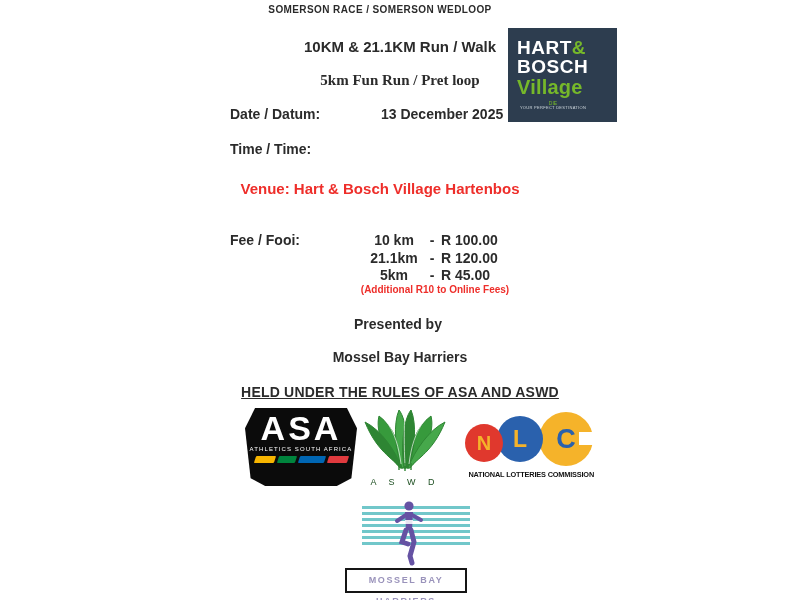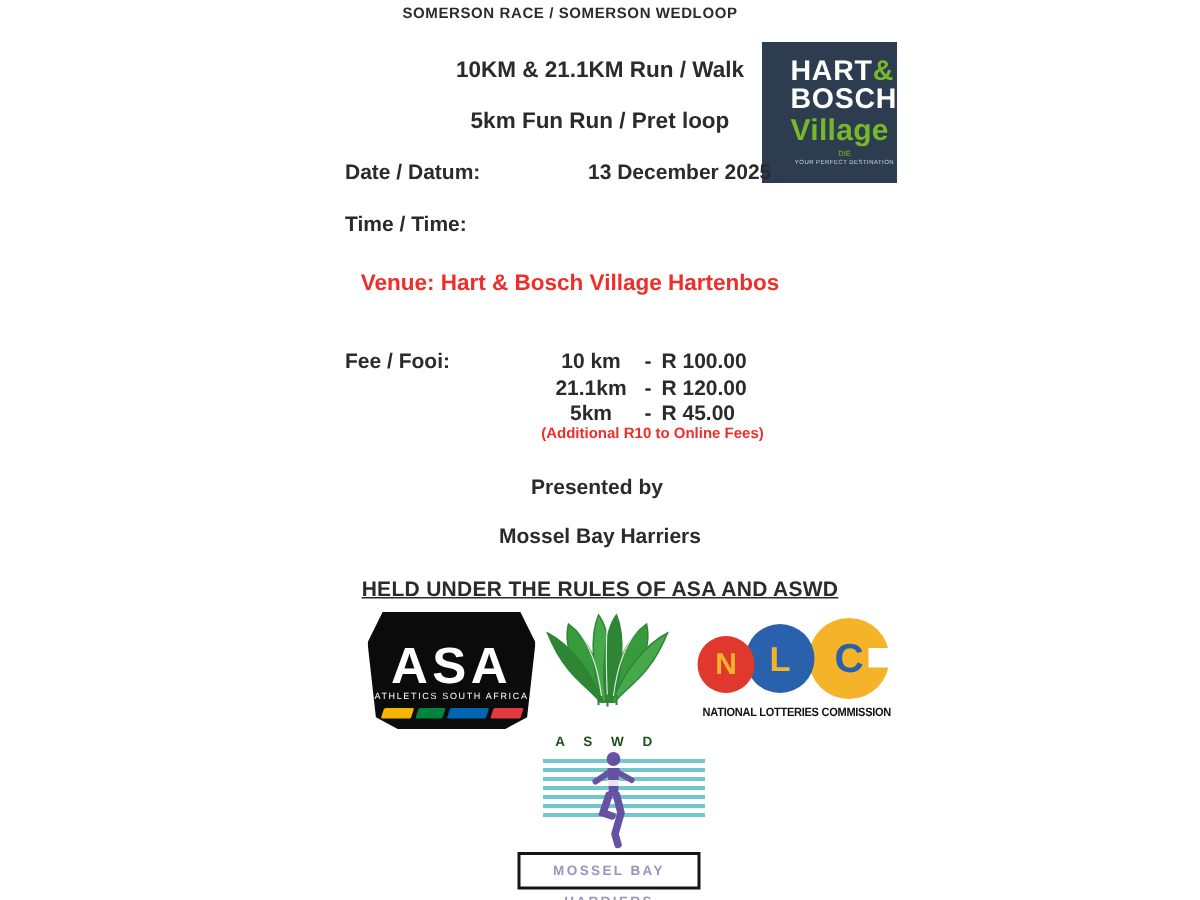--- a/index.html
+++ b/index.html
@@ -11,40 +11,40 @@
     position:relative;
     overflow:hidden;
   }
   .abs { position:absolute; }
   .bold { font-weight:bold; }
   .center-col { left:0; width:760px; text-align:center; }
 
   
   .title        { top:4px;  font-size:10px; letter-spacing:.4px; }
   .subtitle1    { top:38px; left:20px; width:760px; text-align:center; font-size:15px; }
-  .subtitle2    { top:72px; left:20px; width:760px; text-align:center; font-size:15px; }
+  .subtitle2    { top:72px; left:20px; width:760px; text-align:center; font-size:15px;font-family:Liberation Serif, serif; }
 
   
   .hb-logo {
-    left:508px; top:28px; width:90px; height:94px;
+    left:508px; top:28px; width:109px; height:94px;
     background:#2d3d4f; color:#ffffff;
-    padding:10px 0 0 19px; line-height:1.02;
+    padding:10px 0 0 9px; line-height:1.02;
   }
   .hb-line  { font-size:19px; font-weight:bold; letter-spacing:.5px; }
   .hb-green { color:#76b82a; }
   .hb-village { font-size:20px; font-weight:bold; color:#76b82a; letter-spacing:.2px; }
   .hb-tag { margin-top:3px; text-align:center; width:72px; line-height:1.2; }
   .hb-tag1 { font-size:5px; color:#76b82a; }
   .hb-tag2 { font-size:4px; color:#cfd8de; letter-spacing:.3px; }
 
   
   .lbl   { font-size:14px; font-weight:bold; }
   .val   { font-size:14px; font-weight:bold; }
   .date-lbl { left:230px; top:106px; }
-  .date-val { left:392px; top:106px;text-align:right; }
+  .date-val { left:381px; top:106px;text-align:right; }
   .time-lbl { left:230px; top:141px; }
   .time-val { left:372px; top:141px; line-height:17px; }
   .time-val .l2 { padding-left:8px; }
 
   .venue { top:180px; font-size:15px; font-weight:bold; color:#ee2e2a; }
 
   .fee-lbl  { left:230px; top:232px; }
   .fee-rows { left:365px; top:232px; line-height:17.5px; font-size:14px; font-weight:bold; }
   .fee-row  { display:flex; }
   .fee-dist { width:58px; text-align:center; }
@@ -55,34 +55,34 @@
   .presented { left:0; top:316px; width:796px; text-align:center; font-size:14px; font-weight:bold; }
   .club      { left:0; top:349px; width:800px; text-align:center; font-size:14px; font-weight:bold; }
   .rules     { left:12px; top:384px; width:776px; text-align:center; font-size:14px; font-weight:bold;
                text-decoration:underline; letter-spacing:.2px; }
 
   
   .asa {
     left:245px; top:408px; width:112px; height:78px;
     background:#0b0b0b; color:#fff; text-align:center;
     clip-path: polygon(9% 0%, 91% 0%, 100% 26%, 95% 90%, 82% 100%, 18% 100%, 5% 90%, 0% 26%);
-    padding-top:19px;
+    padding-top:3px;
   }
   .asa-acronym { font-size:34px; font-weight:bold; letter-spacing:3px; line-height:34px; }
   .asa-name    { font-size:6px; letter-spacing:1.1px; margin-top:1px; }
   .asa-stripe  { margin-top:4px; display:flex; justify-content:center; gap:3px; height:7px; }
   .asa-stripe span { display:inline-block; height:7px; border-radius:1px; }
   .asa-c1 { width:20px; background:#f7b500; transform:skewX(-18deg); }
   .asa-c2 { width:18px; background:#00843d; transform:skewX(-18deg); }
   .asa-c3 { width:26px; background:#0066b3; transform:skewX(-18deg); }
   .asa-c4 { width:20px; background:#e03a3e; transform:skewX(-18deg); }
 
   
   .aswd { left:355px; top:406px; width:100px; height:82px; text-align:center; }
-  .aswd-name { font-size:9px; letter-spacing:5px; color:#1d4f21; font-weight:bold; margin-top:12px; }
+  .aswd-name { font-size:9px; letter-spacing:5px; color:#1d4f21; font-weight:normal; margin-top:1px; }
 
   
   .nlc { left:463px; top:412px; width:135px; height:72px; }
   .nlc-circle { position:absolute; border-radius:50%; display:flex; align-items:center; justify-content:center; font-weight:bold; }
   .nlc-n { left:2px;  top:12px; width:38px; height:38px; background:#e0382d; color:#f5b32a; font-size:20px; z-index:3; }
   .nlc-l { left:34px; top:4px;  width:46px; height:46px; background:#2a61ad; color:#f5b32a; font-size:23px; z-index:2; }
   .nlc-c { left:76px; top:0;    width:54px; height:54px; background:#f5b32a; color:#2a61ad; font-size:27px; z-index:1; }
   .nlc-c .notch { position:absolute; right:-4px; top:20px; width:18px; height:13px; background:#ffffff; }
   .nlc-name { position:absolute; left:0; top:58px; width:135px; text-align:center;
               font-size:8px; font-weight:bold; color:#111; letter-spacing:-.2px;

